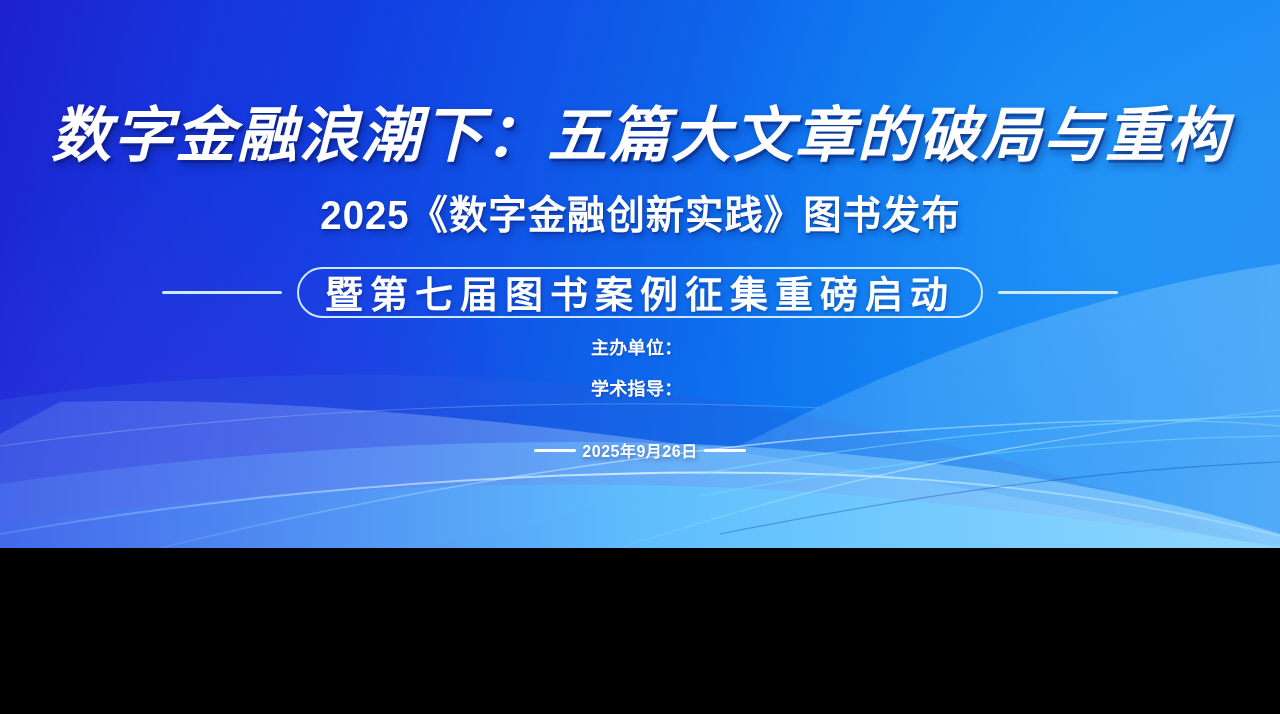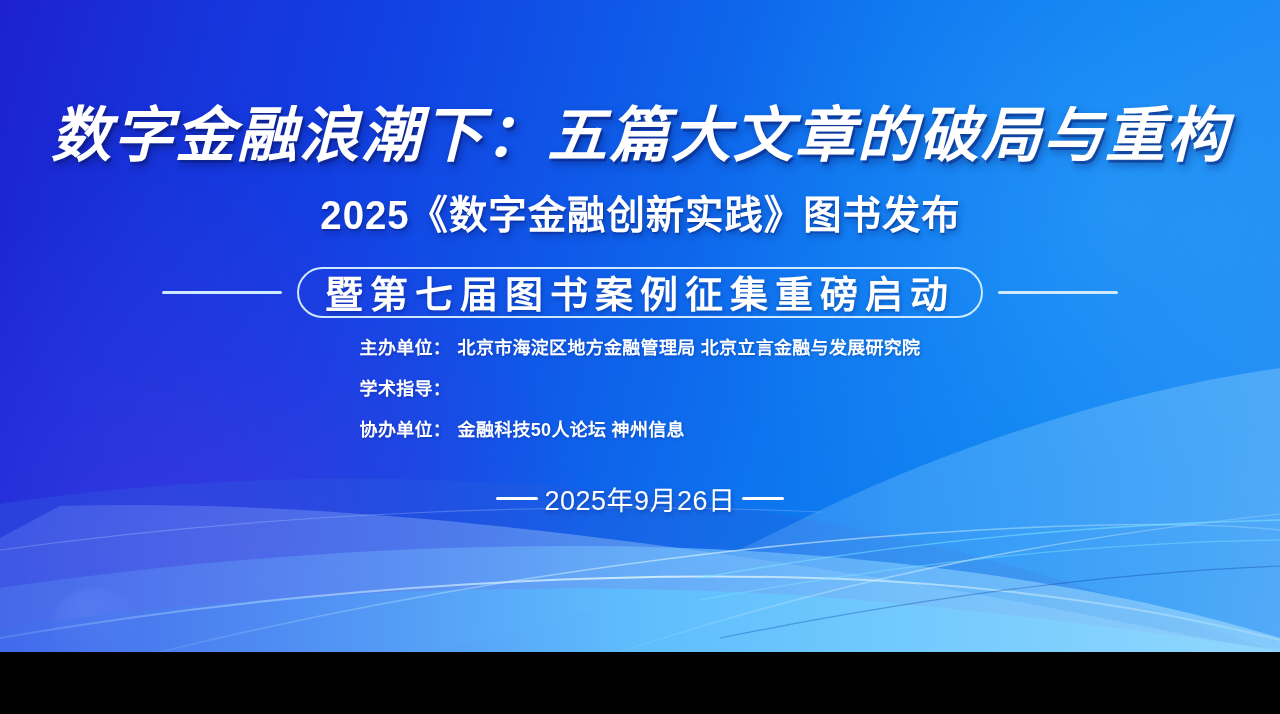--- a/index.html
+++ b/index.html
@@ -6,21 +6,21 @@
   html, body {
     margin: 0;
     padding: 0;
     background: #000;
   }
   * { box-sizing: border-box; }
 
   .poster {
     position: relative;
     width: 1280px;
-    height: 652px;
+    height: 548px;
     overflow: hidden;
     font-family: "Liberation Sans", "DejaVu Sans", sans-serif;
     background: linear-gradient(105deg,
         #1d21cf 0%,
         #1734db 14%,
         #123fe2 26%,
         #0f5ae8 44%,
         #0d76ef 62%,
         #1084f2 78%,
         #1f8cf4 92%,
@@ -162,22 +162,22 @@
     justify-content: center;
     gap: 6px;
   }
   .date-rule {
     width: 42px;
     height: 3px;
     background: #ffffff;
     border-radius: 2px;
   }
   .date-text {
-    font-weight: 400;
-    font-size: 27px;
+    font-weight: 700;
+    font-size: 16px;
     color: #ffffff;
     white-space: nowrap;
     letter-spacing: 0.5px;
     text-shadow: 1px 2px 4px rgba(5,20,90,0.35);
   }
 </style>
 </head>
 <body>
 
 <div class="poster">
@@ -249,28 +249,23 @@
       <div class="banner-rule"></div>
       <div class="banner-pill">
         <span>暨第七届图书案例征集重磅启动</span>
       </div>
       <div class="banner-rule"></div>
     </div>
 
     <div class="info-block">
       <div class="info-line">
         <span class="info-label">主办单位：</span>
-        <span class="info-value">北京市海淀区地方金融管理局  北京立言金融与发展研究院</span>
       </div>
       <div class="info-line">
         <span class="info-label">学术指导：</span>
-      </div>
-      <div class="info-line">
-        <span class="info-label">协办单位：</span>
-        <span class="info-value">金融科技50人论坛  神州信息</span>
       </div>
     </div>
 
     <div class="date-row">
       <div class="date-rule"></div>
       <div class="date-text">2025年9月26日</div>
       <div class="date-rule"></div>
     </div>
 
   </div>

